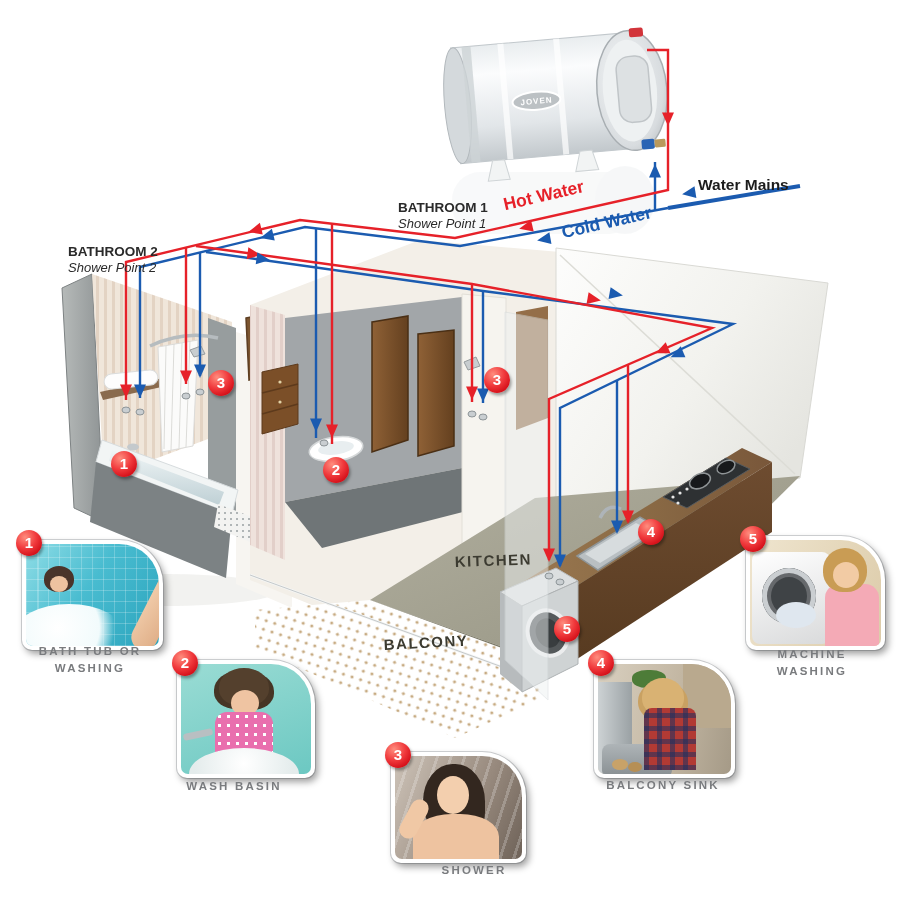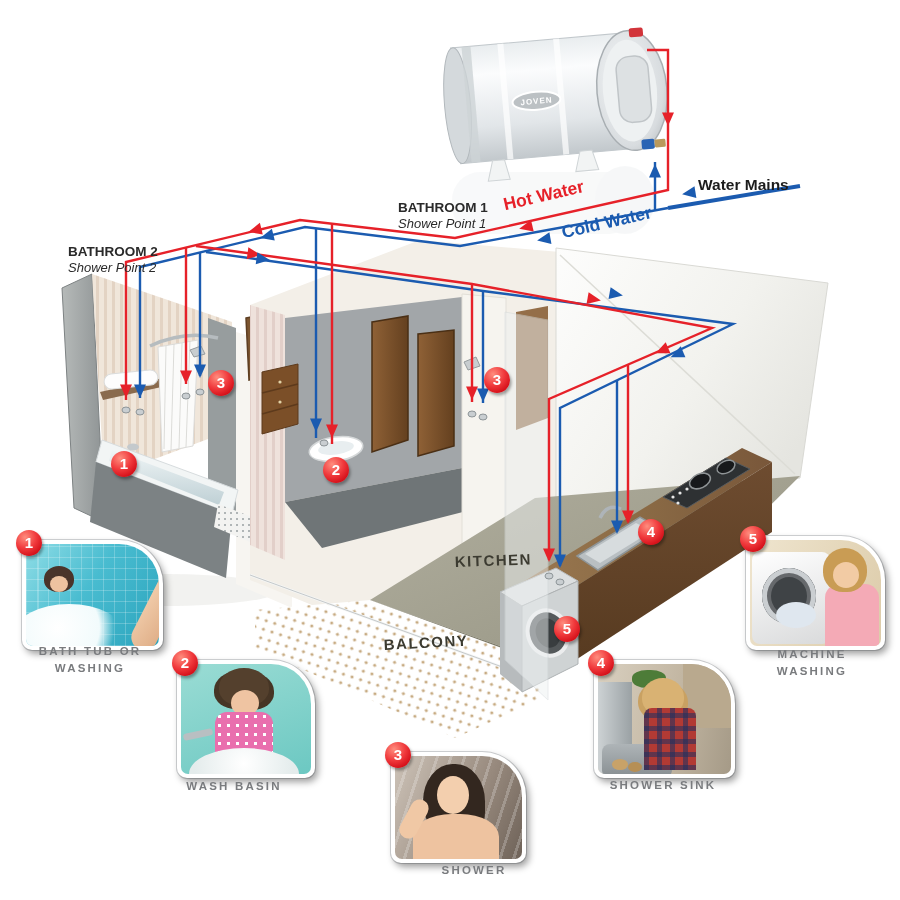--- a/index.html
+++ b/index.html
@@ -397,21 +397,21 @@
     <div class="greens"></div>
     <div class="tomato"></div>
     <div class="sink"></div>
     <div class="spud1"></div>
     <div class="spud2"></div>
     <div class="hair"></div>
     <div class="dress"></div>
   </div>
 </div>
 <div class="caption" style="left:593px;top:777px;width:140px;">
-  <span>SHOWER SINK</span>
+  <span>BALCONY SINK</span>
       <span></span>
 </div>
 <div class="badge" style="left:588px;top:650px;">4</div>
 
 <div class="card" style="left:746px;top:536px;width:131px;height:106px;">
   <div class="photo ph5">
     <div class="mach"></div>
     <div class="drum"></div>
     <div class="laundry"></div>
     <div class="shirt"></div>

